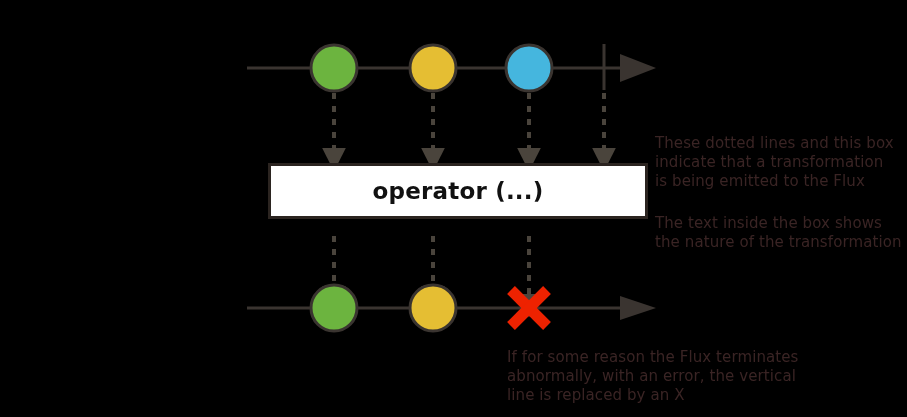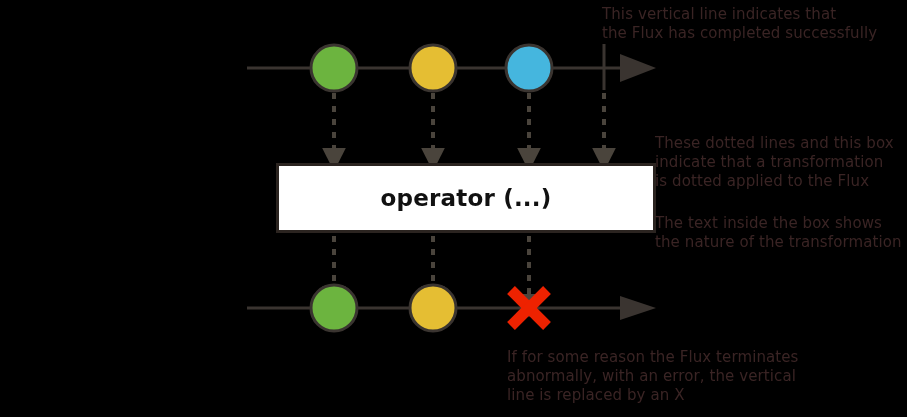--- a/index.html
+++ b/index.html
@@ -101,32 +101,30 @@
       <circle cx="334" cy="308" r="23" fill="#6cb43f" stroke="#3a3430" stroke-width="3"></circle>
       <circle cx="433" cy="308" r="23" fill="#e5be33" stroke="#3a3430" stroke-width="3"></circle>
 
       <g stroke="#ee2200" stroke-width="11" stroke-linecap="butt">
         <line x1="511" y1="290" x2="547" y2="326"></line>
         <line x1="547" y1="290" x2="511" y2="326"></line>
       </g>
     </g>
   </svg>
 
-  <div class="opbox" style="left:276px; top:163px; width:380px; height:70px;">
+  <div class="opbox" style="left:268px; top:163px; width:380px; height:56px;">
     <span class="opbox-label">operator (...)</span>
   </div>
 
 
 
-  <div class="anno right" style="left:602px; top:5px; width:305px;">This vertical line indicates that
-the Flux has completed successfully</div>
 
   <div class="anno right" style="left:655px; top:134px; width:252px;">These dotted lines and this box
 indicate that a transformation
-is dotted applied to the Flux</div>
+is being emitted to the Flux</div>
 
   <div class="anno right" style="left:655px; top:214px; width:252px;">The text inside the box shows
 the nature of the transformation</div>
 
 
   <div class="anno right" style="left:507px; top:348px; width:300px;">If for some reason the Flux terminates
 abnormally, with an error, the vertical
 line is replaced by an X</div>
 
 </div>

